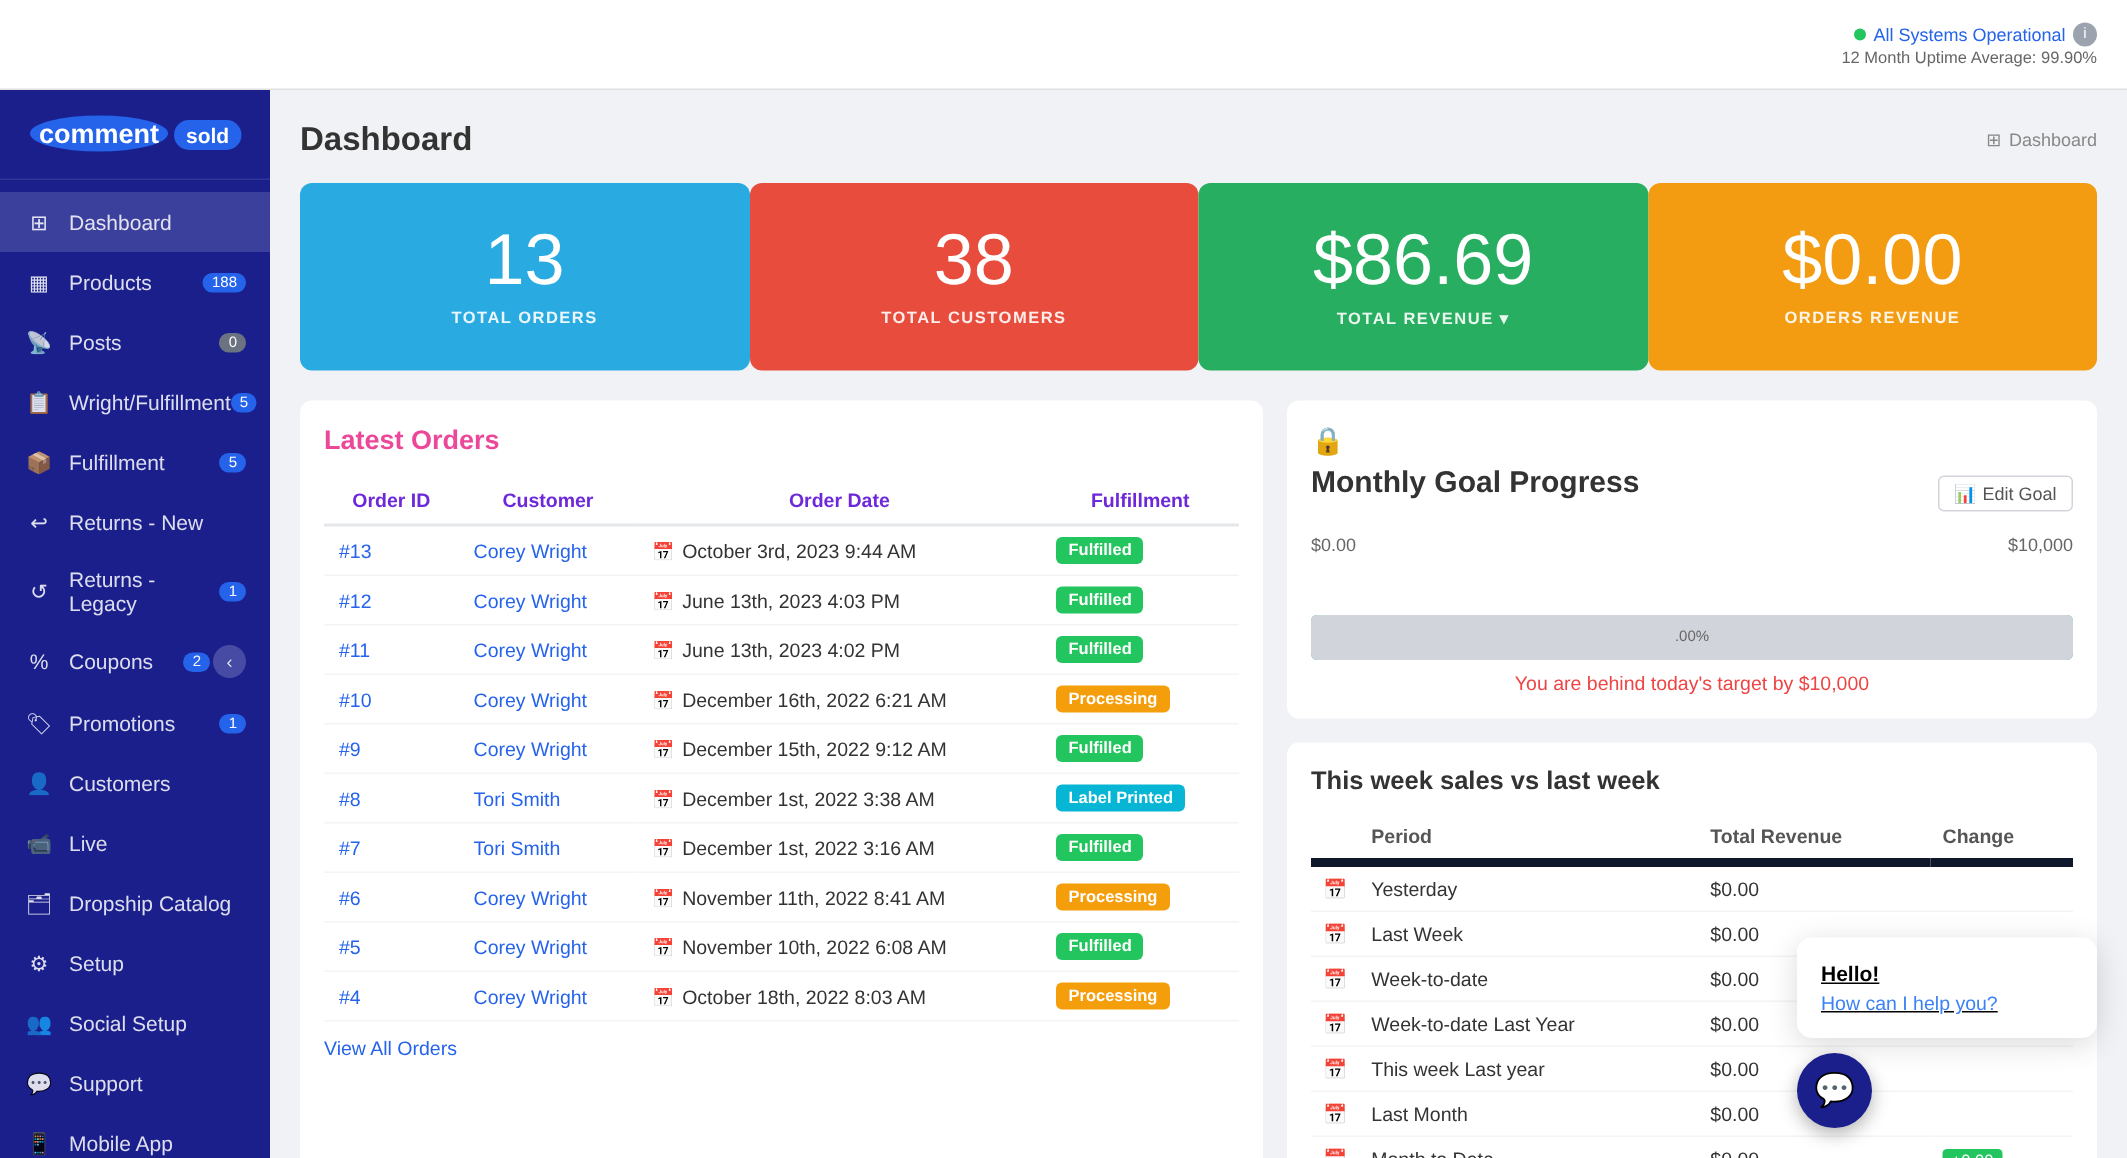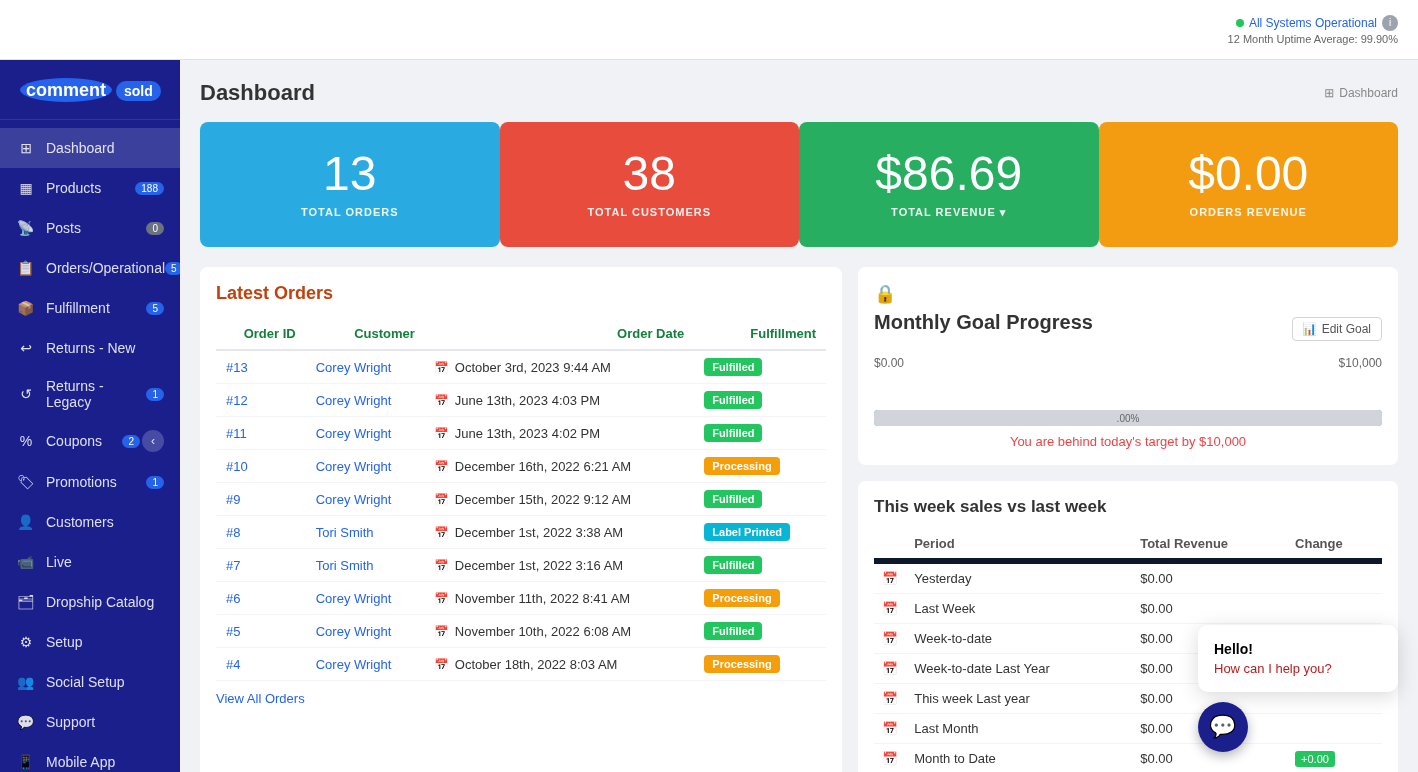--- a/index.html
+++ b/index.html
@@ -41,59 +41,59 @@
     .stat-card.green { background: #27ae60; }
     .stat-card.orange { background: #f39c12; }
     .stat-number { font-size: 48px; font-weight: 300; line-height: 1; }
     .stat-label { font-size: 11px; font-weight: 600; letter-spacing: 1px; margin-top: 8px; opacity: 0.9; }
 
     
     .bottom-grid { display: grid; grid-template-columns: 1fr 540px; gap: 16px; }
 
     
     .orders-section { background: #fff; border-radius: 8px; padding: 16px; }
-    .section-title { font-size: 18px; font-weight: 600; color: #c2410c; margin-bottom: 14px; }
+    .section-title { font-size: 18px; font-weight: 600; color: #ec4899; margin-bottom: 14px; }
     .orders-table { width: 100%; border-collapse: collapse; font-size: 13px; }
-    .orders-table th { text-align: right; padding: 8px 10px; color: #15803d; font-weight: 600; border-bottom: 2px solid #e5e7eb; }
+    .orders-table th { text-align: center; padding: 8px 10px; color: #6d28d9; font-weight: 600; border-bottom: 2px solid #e5e7eb; }
     .orders-table td { padding: 7px 10px; border-bottom: 1px solid #f3f4f6; color: #333; }
     .orders-table td a { color: #2563eb; text-decoration: none; }
     .cal-icon { color: #aaa; margin-right: 5px; font-size: 12px; }
     .badge { padding: 3px 8px; border-radius: 4px; font-size: 11px; font-weight: 600; color: #fff; display: inline-block; }
     .badge.fulfilled { background: #22c55e; }
     .badge.processing { background: #f59e0b; }
     .badge.label-printed { background: #06b6d4; }
     .view-all { color: #2563eb; font-size: 13px; text-decoration: none; display: inline-block; margin-top: 10px; }
 
     
     .right-panel { display: flex; flex-direction: column; gap: 16px; }
     .goal-section { background: #fff; border-radius: 8px; padding: 16px; }
     .goal-header { display: flex; align-items: center; justify-content: space-between; margin-bottom: 10px; gap: 13px; }
     .goal-title { font-size: 20px; font-weight: 600; color: #333; margin-bottom: 12px; }
     .goal-range { display: flex; justify-content: space-between; font-size: 12px; color: #666; margin-bottom: 6px; }
-    .goal-bar { background: #14b8a6; border-radius: 4px; height: 16px; position: relative; margin-top: 40px; }
+    .goal-bar { background: #14b8a6; border-radius: 4px; height: 30px; position: relative; margin-top: 40px; }
     .goal-bar-fill { background: #d1d5db; height: 100%; border-radius: 4px; width: 100%; position: relative; }
     .goal-bar-label { position: absolute; left: 50%; top: 50%; transform: translate(-50%, -50%); font-size: 10px; color: #666; }
     .goal-warning { color: #ef4444; font-size: 13px; text-align: center; margin-top: 8px; }
     .edit-goal-btn { background: #fff; border: 1px solid #d1d5db; border-radius: 4px; padding: 4px 10px; font-size: 12px; cursor: pointer; color: #555; display: flex; align-items: center; gap: 4px; }
 
     
     .sales-section { background: #fff; border-radius: 8px; padding: 16px; }
     .sales-title { font-size: 17px; font-weight: 600; color: #333; margin-bottom: 12px; }
     .sales-table { width: 100%; border-collapse: collapse; font-size: 13px; }
     .sales-table th { text-align: left; padding: 7px 8px; color: #555; font-weight: 600; border-bottom: 6px solid #0f172a; }
     .sales-table td { padding: 7px 8px; border-bottom: 1px solid #f3f4f6; color: #333; }
     .cal-td { color: #aaa; width: 20px; }
     .change-badge { background: #22c55e; color: #fff; font-size: 11px; padding: 2px 6px; border-radius: 3px; }
 
     
     .chat-widget { position: fixed; bottom: 20px; right: 20px; }
     .chat-bubble-btn { width: 50px; height: 50px; background: #1a1f8c; border-radius: 50%; display: flex; align-items: center; justify-content: center; cursor: pointer; color: #fff; font-size: 22px; box-shadow: 0 4px 12px rgba(0,0,0,0.3); }
-    .chat-popup { background: #fff; border-radius: 10px; padding: 16px; width: 200px; box-shadow: 0 4px 20px rgba(0,0,0,0.15); margin-bottom: 10px; font-size: 14px; }
+    .chat-popup { background: #fff; border-radius: 10px; padding: 16px; width: 200px; box-shadow: 0 4px 20px rgba(0,0,0,0.15); margin-bottom: 10px; font-size: 14px; text-decoration: underline; }
     .chat-popup-title { font-weight: 700; margin-bottom: 4px; }
-    .chat-popup-sub { color: #b91c1c; font-size: 13px; }
+    .chat-popup-sub { color: #3b82f6; font-size: 13px; }
 
     
     .info-icon { width: 16px; height: 16px; background: #9ca3af; border-radius: 50%; display: inline-flex; align-items: center; justify-content: center; font-size: 10px; color: #fff; margin-left: 5px; cursor: pointer; }
   </style>
 </head>
 <body>
 
 <div class="topbar">
   <div class="topbar-status">
     <div class="status-line">
@@ -124,21 +124,21 @@
         <span>Products</span>
         <span class="nav-badge blue">188</span>
       </div>
       <div class="nav-item">
         <span class="nav-icon">📡</span>
         <span>Posts</span>
         <span class="nav-badge">0</span>
       </div>
       <div class="nav-item">
         <span class="nav-icon">📋</span>
-        <span>Orders/Operational</span>
+        <span>Wright/Fulfillment</span>
         <span class="nav-badge blue">5</span>
       </div>
       <div class="nav-item">
         <span class="nav-icon">📦</span>
         <span>Fulfillment</span>
         <span class="nav-badge blue">5</span>
       </div>
       <div class="nav-item">
         <span class="nav-icon">↩</span>
         <span>Returns - New</span>

